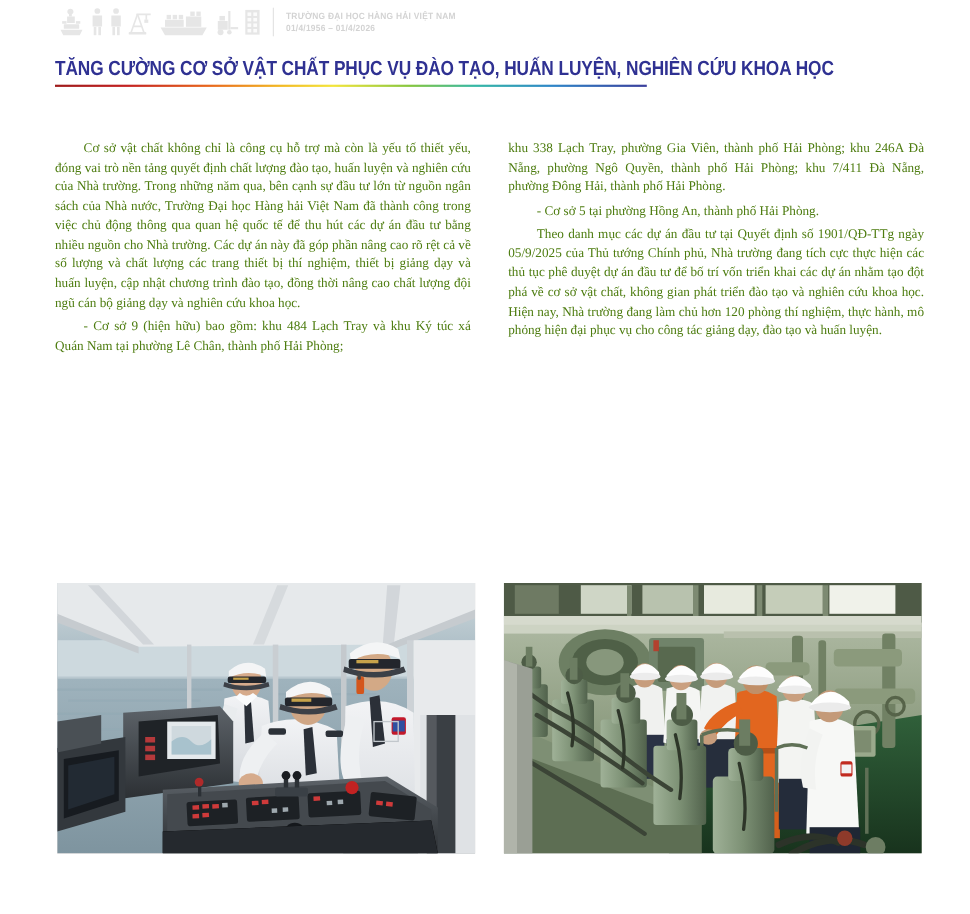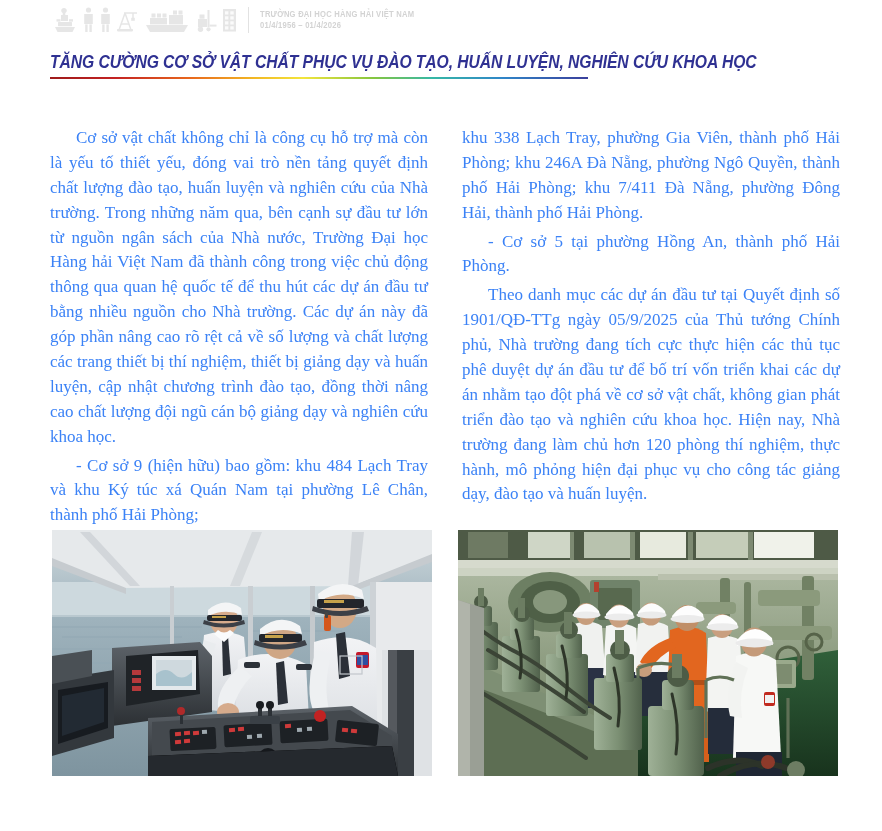--- a/index.html
+++ b/index.html
@@ -72,21 +72,20 @@
     transform: scaleX(0.93);
     transform-origin: left center;
   }
 
   
   .article-title-wrap {
     position: absolute;
     left: 50px;
     top: 52px;
     width: 560px;
-    font-style: italic;
   }
   .article-title {
     font-family: "Liberation Sans", "DejaVu Sans", sans-serif;
     font-size: 18.6px;
     font-weight: bold;
     color: #2f3192;
     letter-spacing: -0.1px;
     white-space: nowrap;
     transform: scaleX(0.845);
     transform-origin: left center;
@@ -115,26 +114,26 @@
     top: 126px;
     width: 790px;
     display: flex;
     gap: 34px;
   }
   .col {
     width: 378px;
   }
   .col p {
     margin: 0;
-    font-size: 17px;
+    font-size: 12px;
     line-height: 1.465;
     text-align: justify;
     text-justify: inter-word;
     font-family: "Liberation Serif", "DejaVu Serif", serif;
-    color: #3b82f6;
+    color: #4d7c0f;
   }
   .col p.indent { text-indent: 26px; }
   .col p.noindent { text-indent: 0; }
   .col p.gap-before { margin-top: 4px; }
 
   
   .photo {
     position: absolute;
     overflow: hidden;
     background: #cfcfcf;

